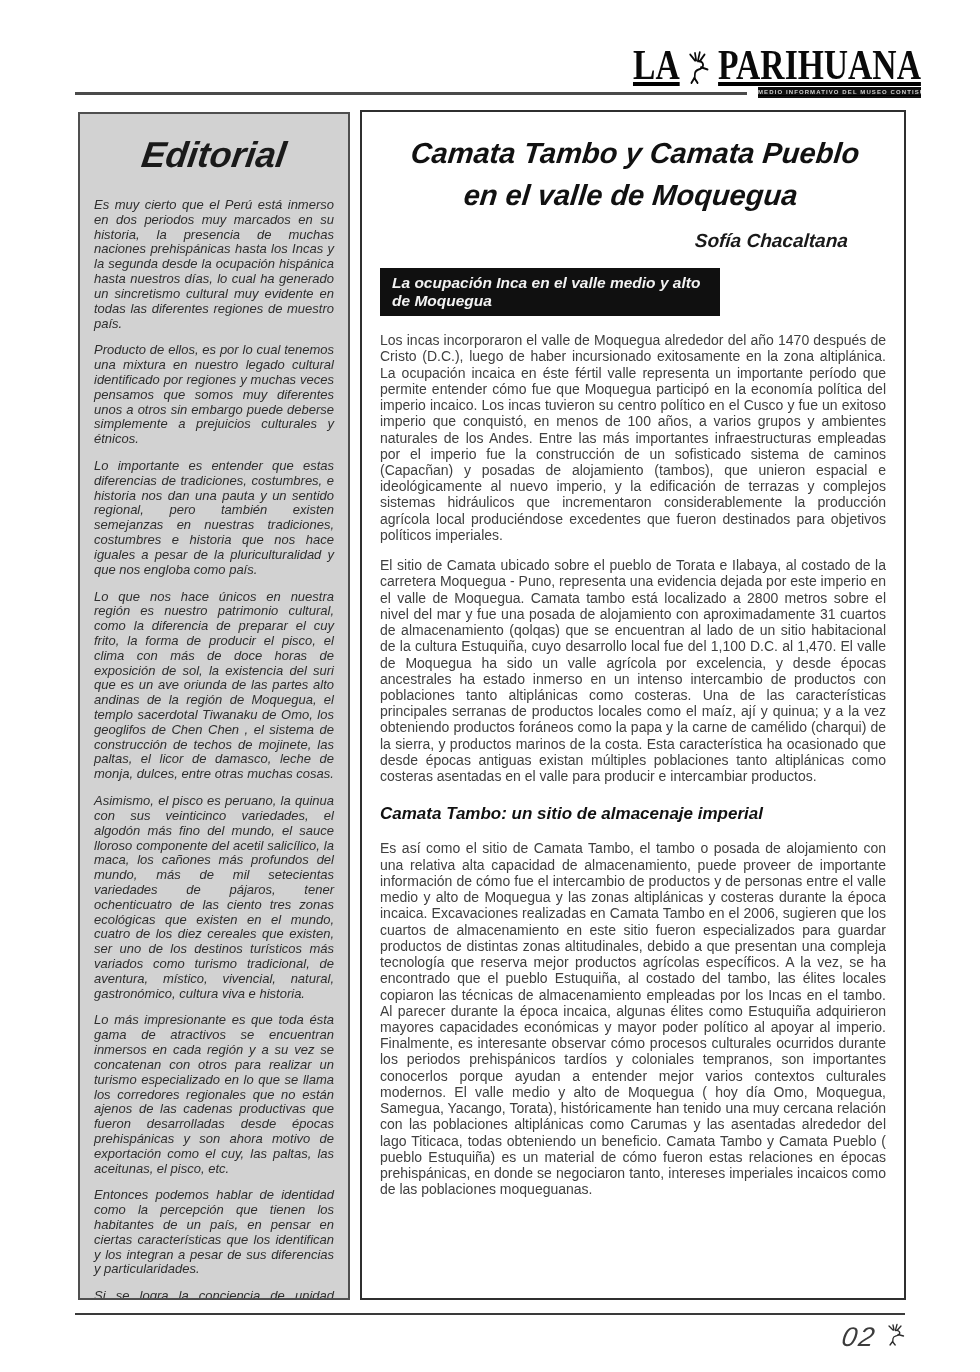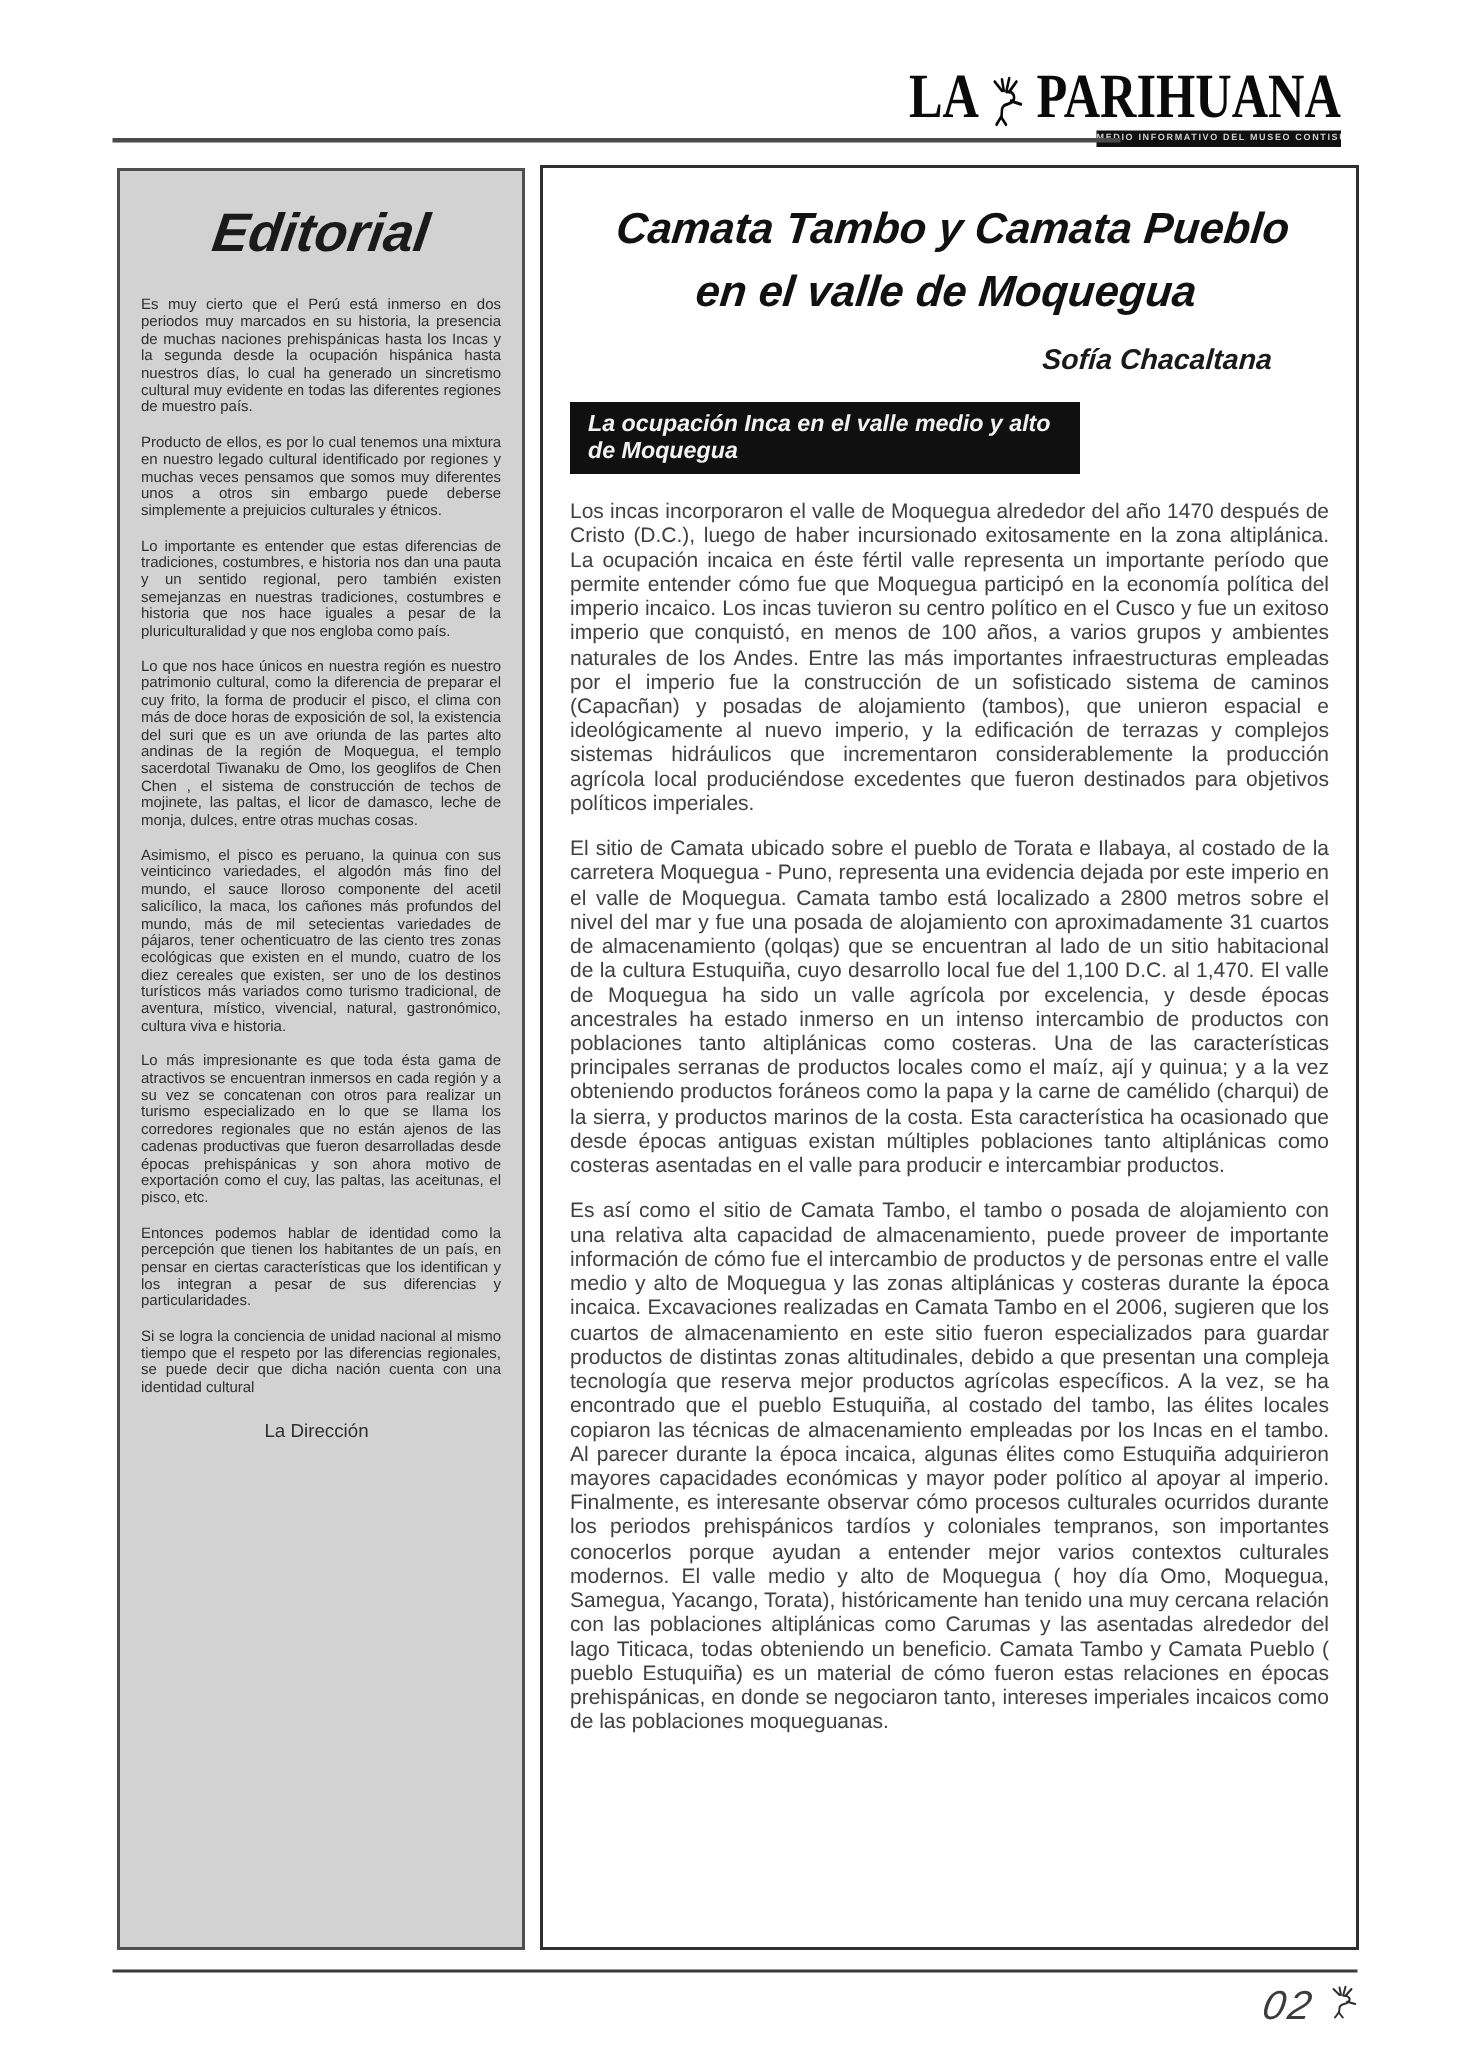--- a/index.html
+++ b/index.html
@@ -11,22 +11,23 @@
     height: 1372px;
     background: #ffffff;
     overflow: hidden;
     margin: 0 auto;
   }
 
   
   .masthead {
     position: absolute;
     top: 48px;
-    right: 86px;
+    right: 59px;
     text-align: right;
+    text-decoration: underline;
   }
   .masthead-title {
     display: flex;
     align-items: flex-end;
     justify-content: flex-end;
     gap: 4px;
     font-family: "Liberation Serif", serif;
     font-weight: bold;
     font-size: 42px;
     line-height: 0.85;
@@ -75,25 +76,26 @@
   .editorial-title {
     text-align: center;
     font-style: italic;
     font-weight: bold;
     font-size: 36px;
     color: #1a1a1a;
     transform: skewX(-8deg);
     margin: 6px 0 22px 0;
   }
   .editorial-body p {
-    font-size: 10px;
+    font-size: 13px;
     line-height: 1.14;
     color: #2e2e2e;
     text-align: justify;
     margin-bottom: 12px;
+    font-style: italic;
   }
   .editorial-signature {
     text-align: center;
     font-size: 12.5px;
     color: #2e2e2e;
     padding-right: 6px;
     margin-top: 16px;
   }
 
   
@@ -216,20 +218,21 @@
   <div class="article-box">
     <div class="article-title">
       <div>Camata Tambo y Camata Pueblo</div>
       <div>en el valle de Moquegua</div>
     </div>
     <div class="article-author">Sofía Chacaltana</div>
     <div class="section-bar">La ocupación Inca en el valle medio y alto de Moquegua</div>
     <div class="article-body">
       <p>Los incas incorporaron el valle de Moquegua alrededor del año 1470 después de Cristo (D.C.), luego de haber incursionado exitosamente en la zona altiplánica. La ocupación incaica en éste fértil valle representa un importante período que permite entender cómo fue que Moquegua participó en la economía política del imperio incaico. Los incas tuvieron su centro político en el Cusco y fue un exitoso imperio que conquistó, en menos  de 100 años, a varios grupos y ambientes naturales de los Andes. Entre las más importantes infraestructuras empleadas por el imperio fue la construcción de un sofisticado sistema de caminos (Capacñan) y posadas de alojamiento (tambos), que unieron espacial e ideológicamente al nuevo imperio, y la edificación de terrazas y complejos sistemas hidráulicos que incrementaron considerablemente la producción agrícola local produciéndose excedentes que fueron destinados para objetivos políticos imperiales.</p>
       <p>El sitio de Camata ubicado sobre el pueblo de Torata e Ilabaya, al costado de la carretera Moquegua - Puno, representa una  evidencia dejada por este imperio en el valle de Moquegua. Camata tambo está localizado a 2800 metros sobre el nivel del mar y fue una posada de alojamiento con aproximadamente 31 cuartos de almacenamiento (qolqas) que se encuentran al lado de un sitio habitacional de la cultura Estuquiña, cuyo desarrollo local fue del 1,100 D.C. al 1,470. El valle de Moquegua ha sido un valle agrícola por excelencia, y desde épocas ancestrales ha estado inmerso en un intenso intercambio de productos con poblaciones tanto altiplánicas como costeras. Una de las características principales serranas de productos locales como el maíz, ají y quinua; y a la vez obteniendo productos foráneos como la papa y la carne de camélido (charqui) de la sierra, y productos marinos de la costa. Esta característica ha ocasionado que desde épocas antiguas existan múltiples poblaciones tanto altiplánicas como costeras asentadas en el valle para producir e intercambiar productos.</p>
+      <div class="article-subheading">Camata Tambo: un sitio de almacenaje imperial</div>
       <p>Es así como el sitio de Camata Tambo, el tambo o posada de alojamiento con una relativa alta capacidad de almacenamiento, puede proveer de importante información de cómo fue el intercambio de productos y de personas entre el valle medio y alto de Moquegua y las zonas altiplánicas y costeras durante la época incaica. Excavaciones realizadas en Camata Tambo en el 2006, sugieren que los cuartos de almacenamiento en este sitio fueron especializados para guardar productos de distintas zonas  altitudinales, debido a que presentan una compleja tecnología  que reserva mejor productos agrícolas específicos. A la vez, se ha encontrado que el pueblo Estuquiña, al costado del tambo, las élites locales copiaron las técnicas de almacenamiento empleadas por los Incas en el tambo. Al parecer durante la época incaica, algunas élites como Estuquiña adquirieron mayores capacidades económicas y mayor poder político al apoyar al imperio. Finalmente, es interesante observar cómo procesos culturales ocurridos durante los periodos prehispánicos tardíos y coloniales tempranos, son importantes conocerlos porque ayudan a entender mejor varios contextos culturales modernos. El valle medio y alto de Moquegua ( hoy día Omo, Moquegua, Samegua, Yacango, Torata), históricamente han tenido una muy cercana relación con las poblaciones altiplánicas como Carumas y las asentadas alrededor del lago Titicaca, todas obteniendo un beneficio. Camata Tambo y Camata Pueblo ( pueblo Estuquiña) es un material de cómo fueron estas relaciones en épocas prehispánicas, en donde se negociaron tanto, intereses imperiales incaicos como de las poblaciones moqueguanas.</p>
     </div>
   </div>
 
   <div class="footer-rule"></div>
   <div class="footer">
     <span class="page-number">02</span>
     <svg class="footer-bird" viewBox="0 0 24 24" fill="none" stroke="#2c2c2c" stroke-width="1.3" stroke-linecap="round">
       <path d="M5 3 l4 4 M9 2 l1 5 M13 1.5 l-1.5 5.5 M17 3 l-4 4.5"></path>
       <path d="M11.5 7.5 c4 -0.5 5.5 2.5 3 4.5 c-2 1.5 -5 0.5 -5.5 3.5 l-0.3 3.5"></path>

